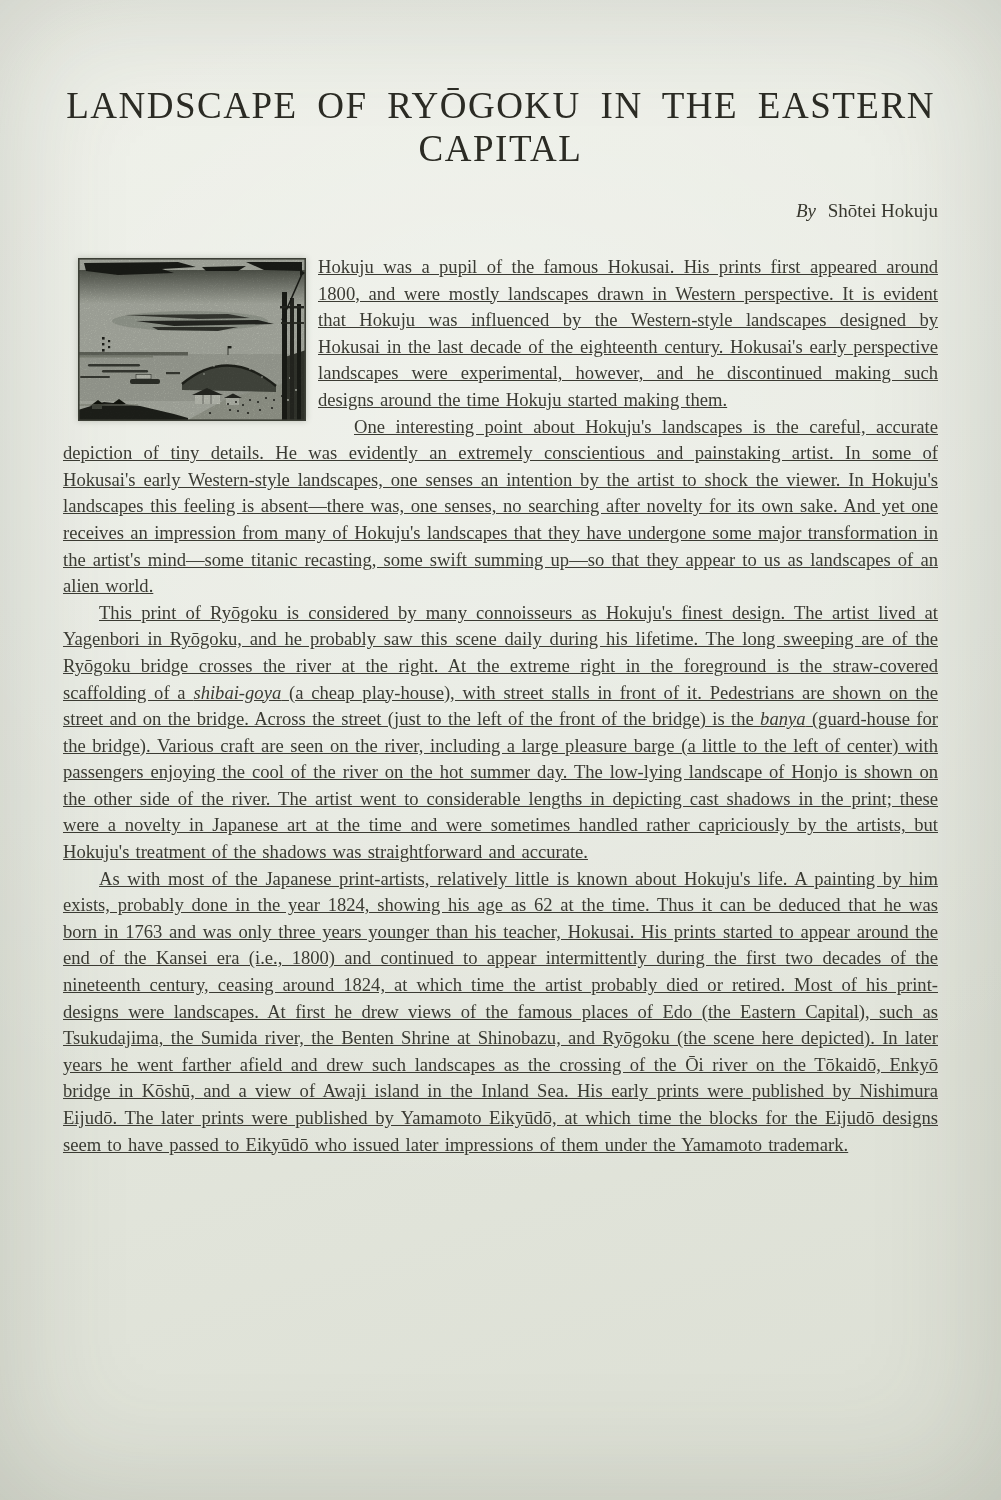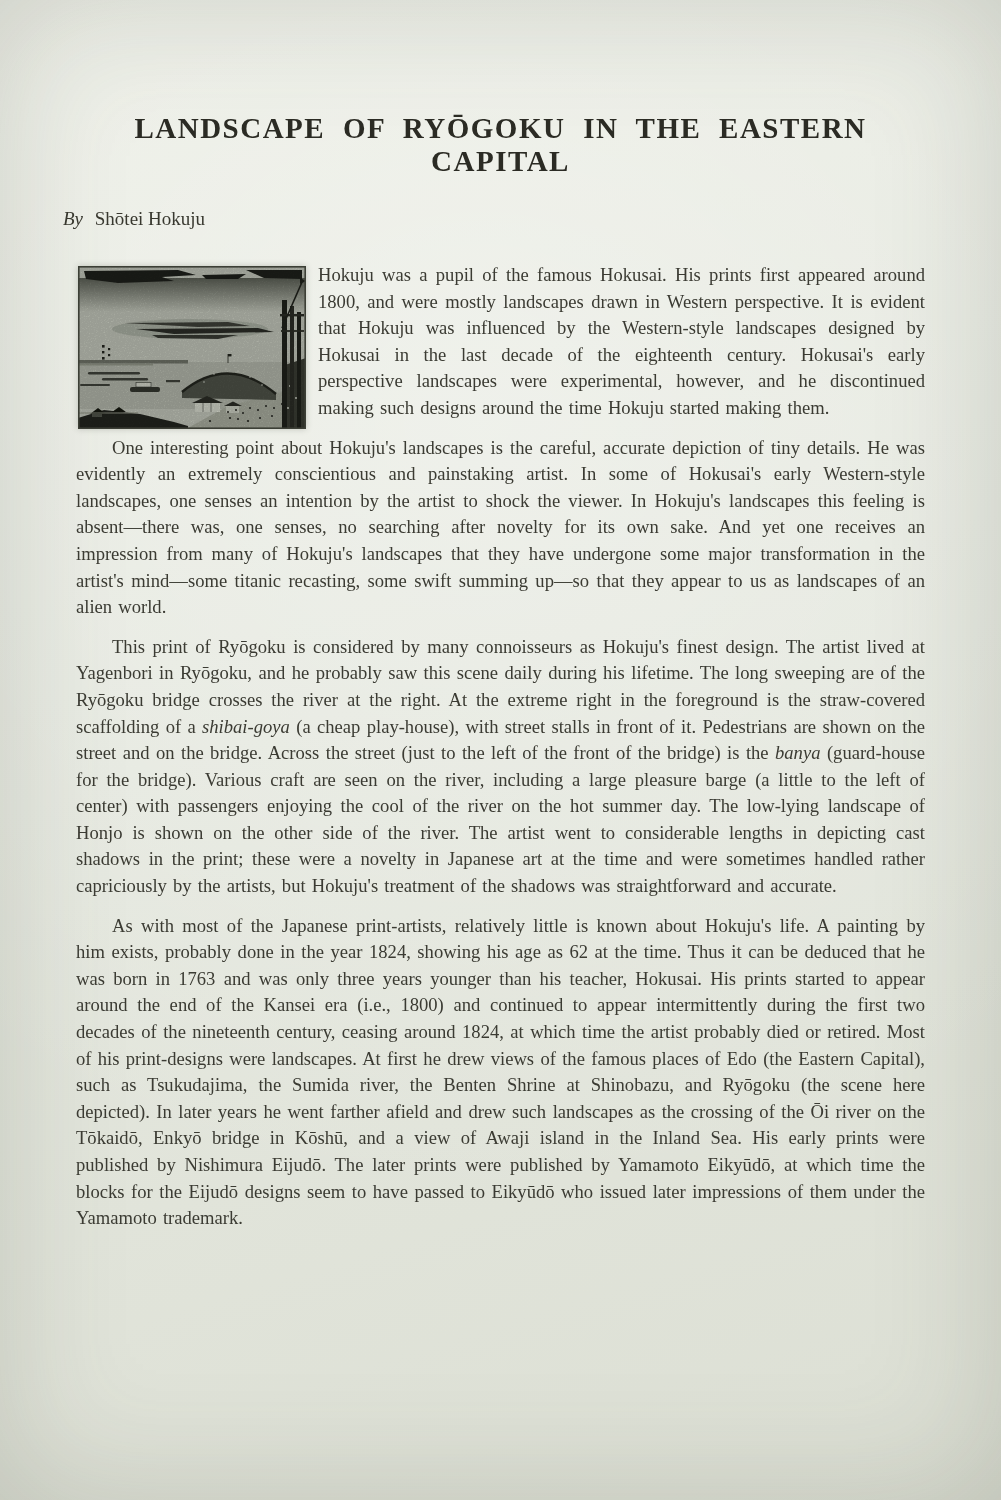--- a/index.html
+++ b/index.html
@@ -10,43 +10,43 @@
     background:
       radial-gradient(140% 85% at 48% 28%, rgba(255,255,255,.32), rgba(255,255,255,0) 62%),
       linear-gradient(163deg,#edefe7 0%, #e5e8df 45%, #dcdfd4 100%);
     box-shadow: inset 0 0 130px rgba(70,75,58,.20);
     font-family:"Liberation Serif","DejaVu Serif",serif;
     color:#3a3a32;
     overflow:hidden;
   }
   .content{padding:0 63px;}
   h1.title{
-    margin:0;padding-top:112px;
+    margin:0;padding-top:84px;
     text-align:center;
-    font-size:29px;font-weight:700;
+    font-size:37px;font-weight:400;
     letter-spacing:1.5px;word-spacing:9px;
     color:#2b2b24;
   }
-  .byline{margin:30px 0 0;text-align:left;font-size:19px;color:#38382f;}
+  .byline{margin:30px 0 0;text-align:right;font-size:19px;color:#38382f;}
   .byline em{margin-right:7px;}
   .edition{margin:25px 0 0;text-align:center;font-size:17px;letter-spacing:.4px;word-spacing:3px;color:#3a3a32;}
   .body{
     margin-top:32px;
     font-size:18.6px;line-height:26.6px;
     text-align:justify;
     word-spacing:1.5px;
   }
   figure.print{
     float:left;
     width:228px;height:163px;
     margin:4px 12px 4px 15px;padding:0;
     box-shadow:0 0 6px rgba(50,54,44,.25);
   }
   figure.print svg{display:block;width:100%;height:100%;}
-  p.para{margin:13px;padding:0;color:#3b3b33;}
+  p.para{margin:0;padding:0;color:#3b3b33;text-decoration:underline;}
   p.indent{text-indent:36px;}
   p.para em{font-style:italic;}
   .signature{
     margin:26px 75px 0 0;
     text-align:right;
     font-size:18px;letter-spacing:1.3px;
     color:#32322b;
   }
 </style>
 </head>

